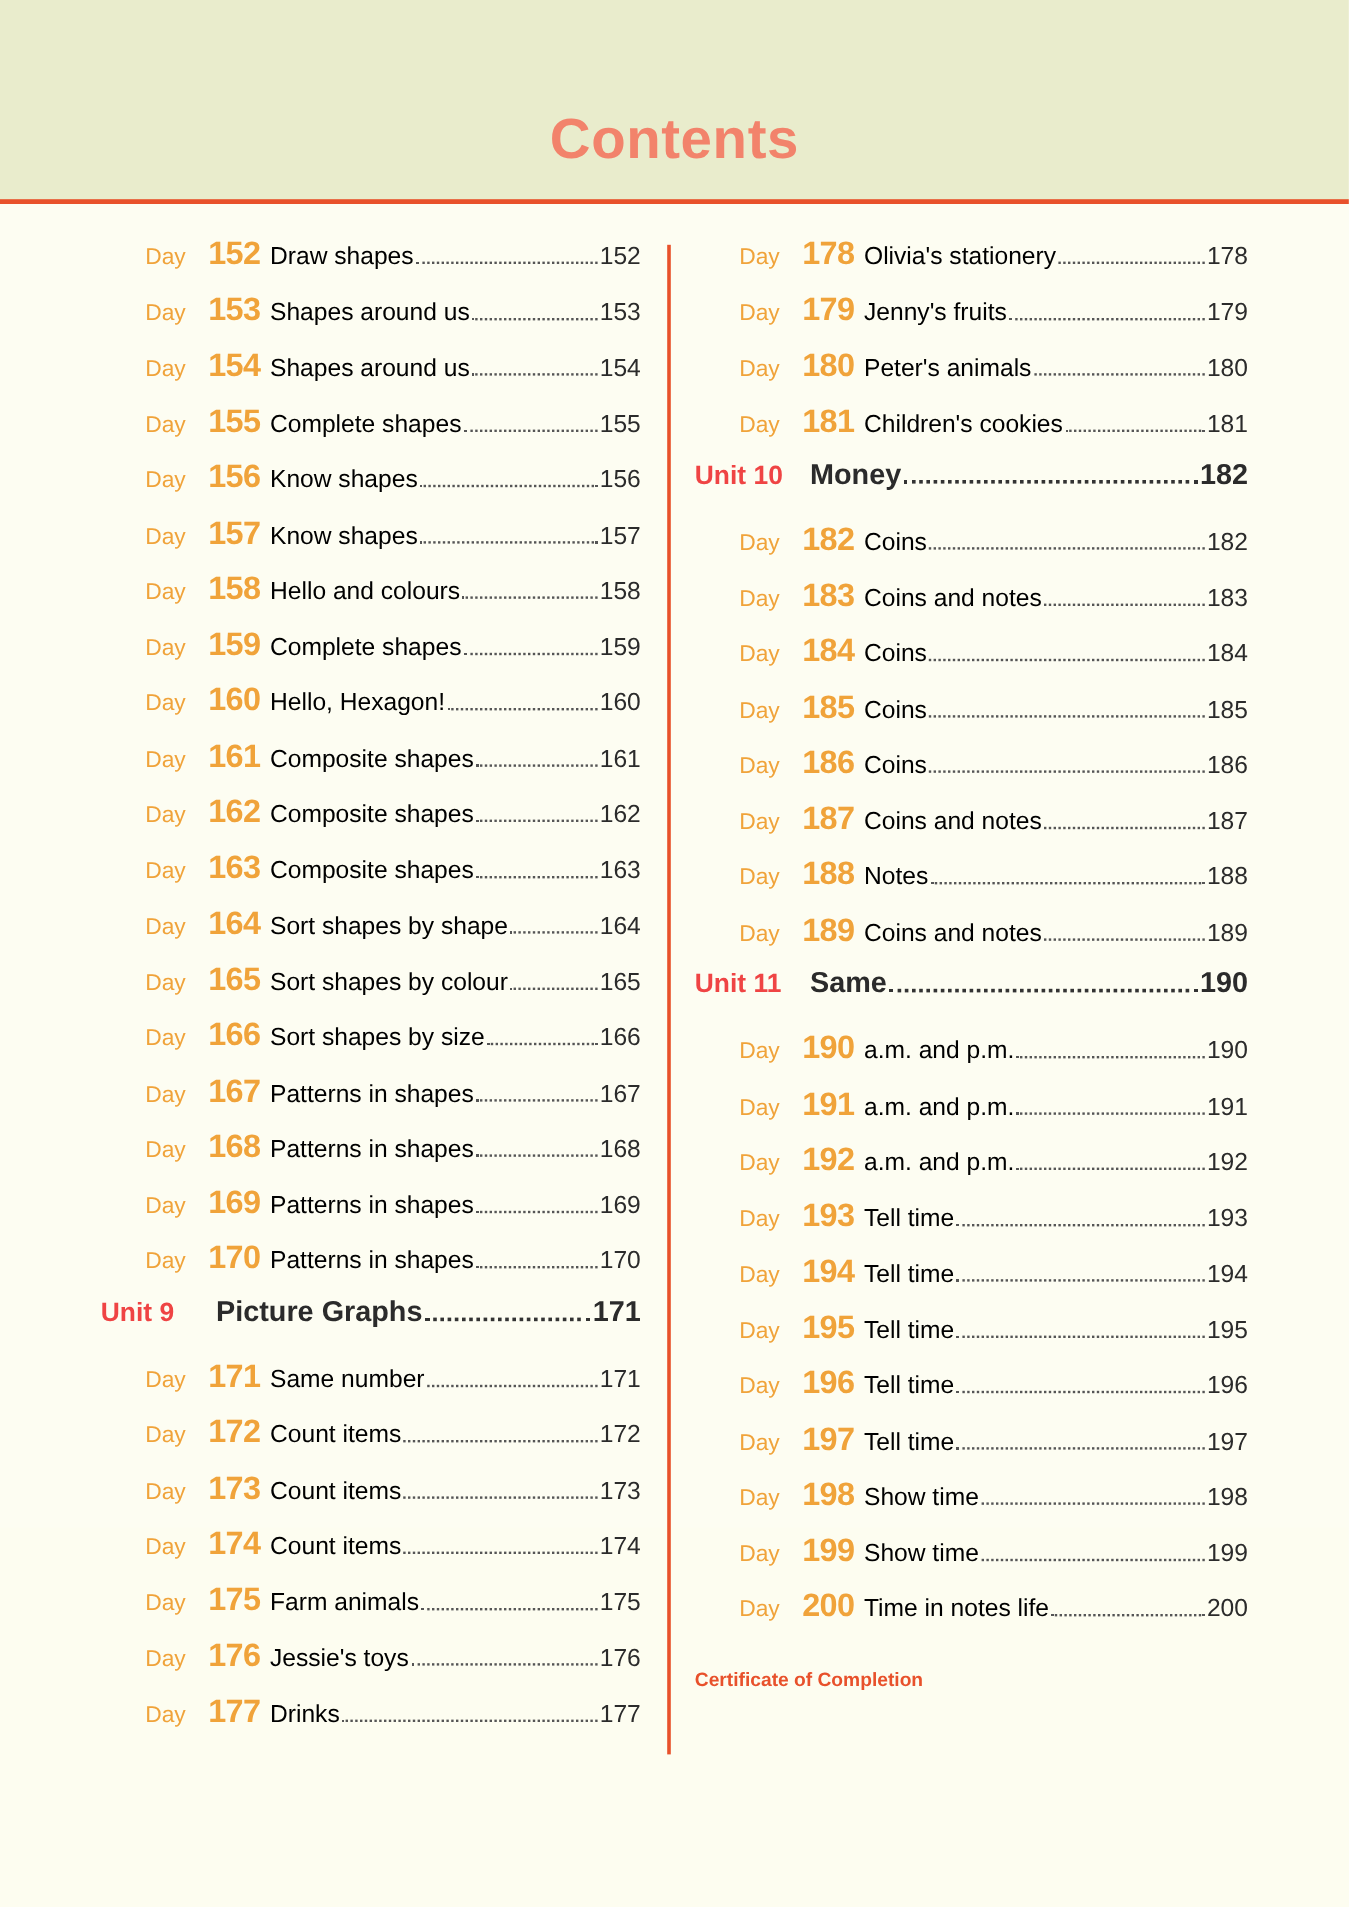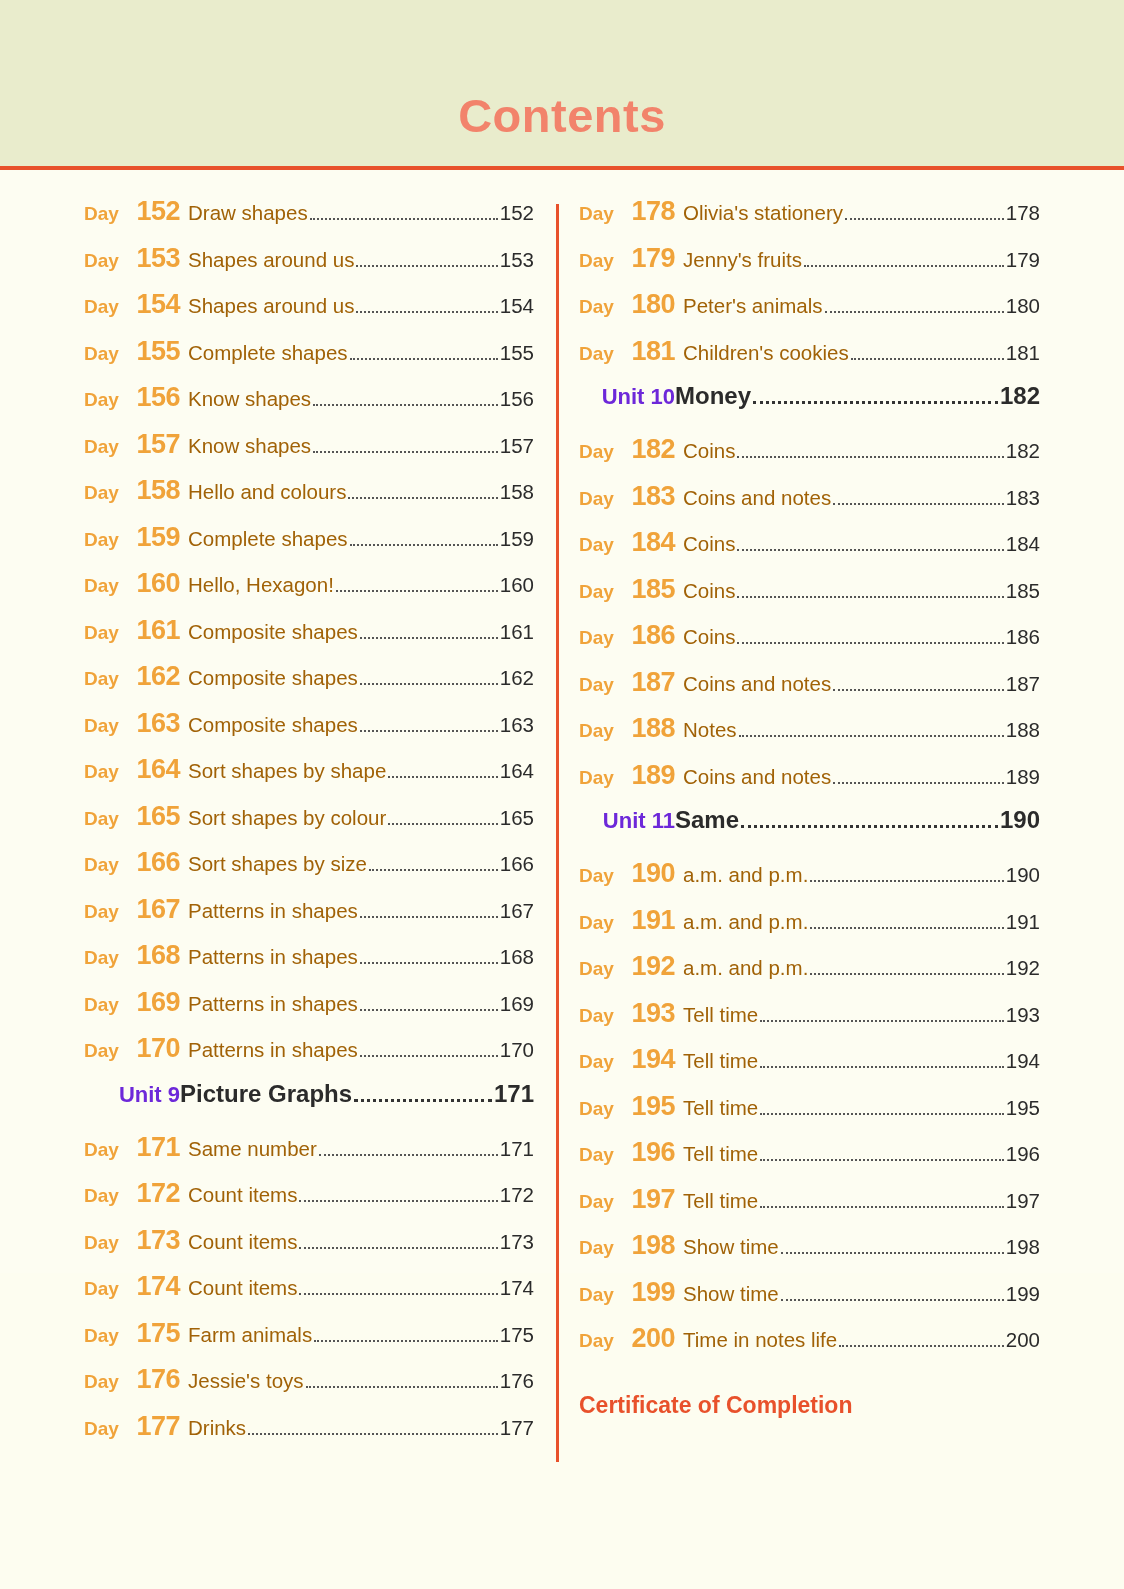--- a/index.html
+++ b/index.html
@@ -71,36 +71,37 @@
   }
   .row {
     display: flex;
     align-items: baseline;
     height: 46.5px;
     white-space: nowrap;
   }
   .row .day-label {
     color: #f0a33a;
     font-size: 19px;
-    font-weight: bold;
+    font-weight: normal;
     width: 34px;
     flex: none;
+    margin-left: 37px;
   }
   .row .day-num {
     color: #f0a33a;
     font-size: 27px;
     font-weight: bold;
     flex: none;
     width: 62px;
     text-align: right;
     padding-right: 4px;
     letter-spacing: -0.5px;
   }
   .row .title {
-    color: #a16207;
+    color: #000000;
     font-size: 20.5px;
     flex: none;
     padding-left: 4px;
   }
   .row .dots {
     flex: 1 1 auto;
     border-bottom: 2px dotted #555;
     margin: 0 2px 6px 2px;
     min-width: 6px;
     height: 1px;
@@ -108,46 +109,45 @@
   .row .pagenum {
     color: #2b2b2b;
     font-size: 20.5px;
     flex: none;
     text-align: right;
   }
 
   
   .row.unit { height: 52px; }
   .row.unit .unit-label {
-    color: #6d28d9;
+    color: #ef4444;
     font-size: 22px;
     font-weight: bold;
     flex: none;
     width: 96px;
-    text-align: right;
   }
   .row.unit .title {
     color: #2b2b2b;
     font-size: 24px;
     font-weight: bold;
     padding-left: 0;
   }
   .row.unit .dots {
     border-bottom: 3px dotted #333;
     margin-bottom: 7px;
   }
   .row.unit .pagenum {
     color: #2b2b2b;
     font-size: 24px;
     font-weight: bold;
   }
   .cert {
     margin-top: 22px;
     color: #e8512b;
-    font-size: 23px;
+    font-size: 16px;
     font-weight: bold;
   }
 </style>
 </head>
 <body>
 
 <div class="page">
 
   <div class="header-band"></div>
   <div class="header-title">Contents</div>

